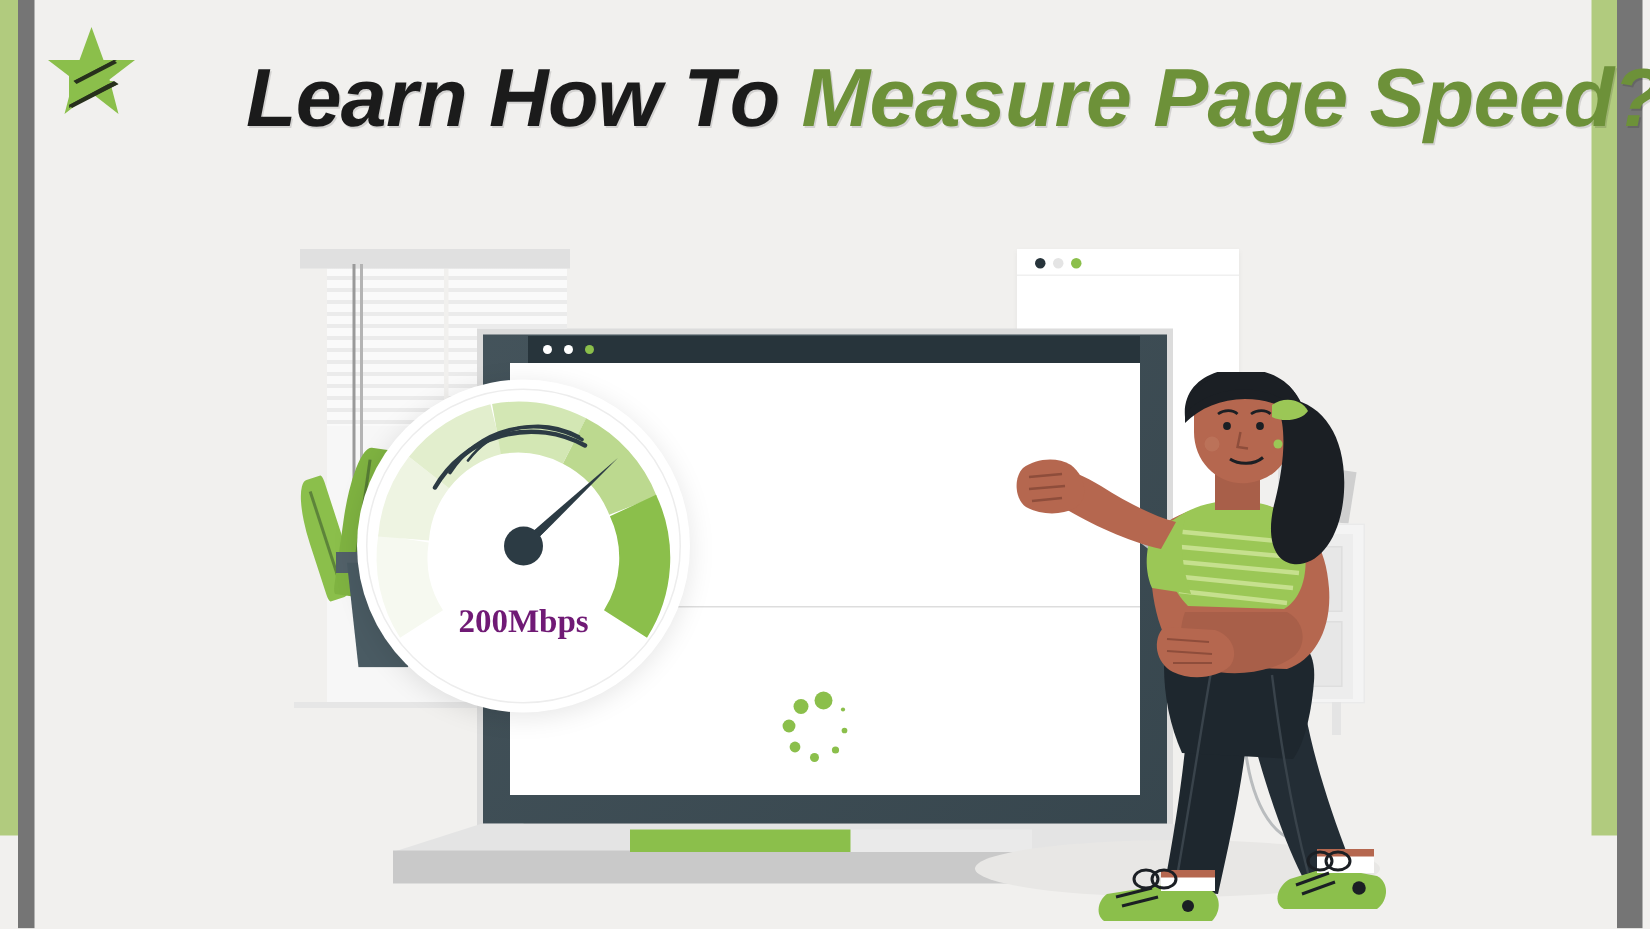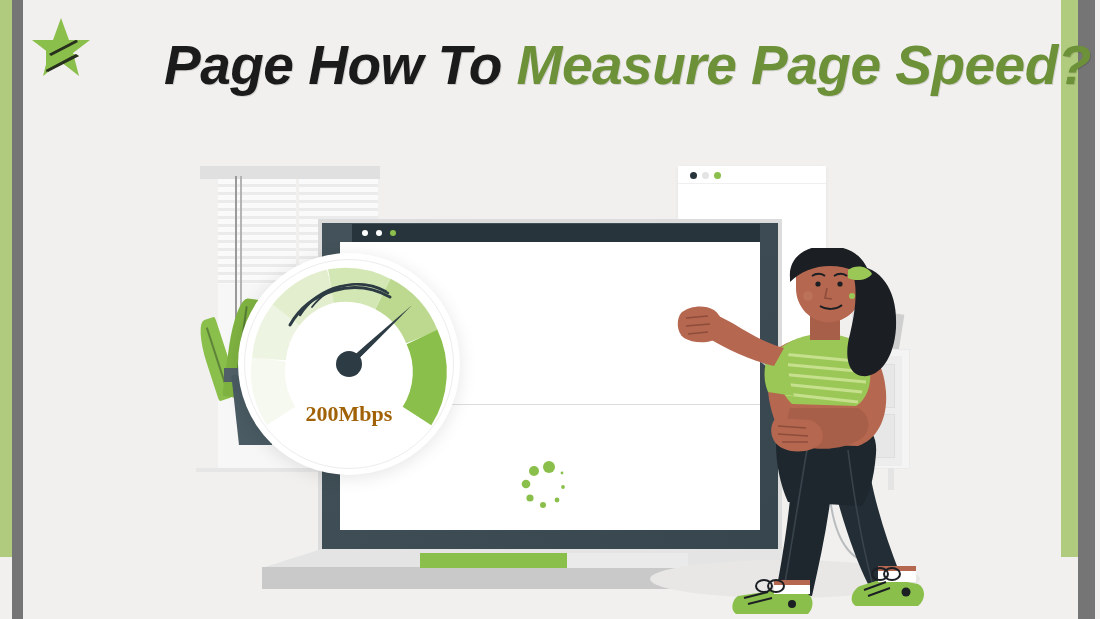--- a/index.html
+++ b/index.html
@@ -86,21 +86,21 @@
   .laptop-base-top { position:absolute; left:262px; top:429px; width:540px; height:19px; background:#e4e4e4;
                      clip-path: polygon(0 100%, 11% 0, 100% 0, 100% 100%); }
 
   
   .gauge-wrap { position:absolute; left:238px; top:133px; width:222px; height:222px; }
   .gauge-disc { position:absolute; inset:0; border-radius:50%; background:#ffffff;
                 box-shadow:0 3px 18px rgba(0,0,0,.10); }
   .gauge-ring { position:absolute; inset:6px; border-radius:50%; border:1px solid #ededed; }
   .gauge-value {
     position:absolute; left:0; right:0; top:148px; text-align:center;
-    font-family:"Liberation Serif", serif; font-weight:bold; font-size:22px; color:#a16207;
+    font-family:"Liberation Serif", serif; font-weight:bold; font-size:22px; color:#701a75;
   }
   .needle { position:absolute; left:50%; top:50%; width:6px; height:86px; background:#2c3b44;
             transform-origin: 50% 100%; transform: translate(-50%,-100%) rotate(47deg);
             clip-path: polygon(50% 0, 100% 88%, 50% 100%, 0 88%); }
   .needle-hub { position:absolute; left:50%; top:50%; width:26px; height:26px; margin:-13px 0 0 -13px;
                 border-radius:50%; background:#2c3b44; }
 
   
   .spinner { position:absolute; left:516px; top:339px; width:56px; height:56px; }
   .loading-text { position:absolute; left:494px; top:396px;
@@ -125,21 +125,21 @@
     <svg viewBox="0 0 58 64" width="58" height="64">
       <polygon points="29,2 37,24 58,24 41,37 47,60 29,46 11,60 17,37 0,24 21,24" fill="#8bbf4b"></polygon>
       <path d="M14,24 L46,24 L18,40 L47,40 L14,56 Z" fill="#2f3a24" opacity="0.92"></path>
       <path d="M14,24 L44,24 L17,38 L44,38 L14,54 Z" fill="#8bbf4b"></path>
       <path d="M44,24 L46,26 L19,40 L17,38 Z" fill="#27301c"></path>
       <path d="M44,38 L47,40 L16,56 L14,54 Z" fill="#27301c"></path>
     </svg>
   </div>
 
   <div class="headline">
-    <span class="t-dark">Page How To </span><span class="t-green">Measure Page Speed?</span>
+    <span class="t-dark">Learn How To </span><span class="t-green">Measure Page Speed?</span>
   </div>
 
   <div class="scene">
 
     <div class="window-frame"></div>
     <div class="blinds"></div>
     <div class="blind-divider"></div>
     <div class="window-mullion"></div>
     <div class="window-rail"></div>
     <div class="blind-cord"></div>

